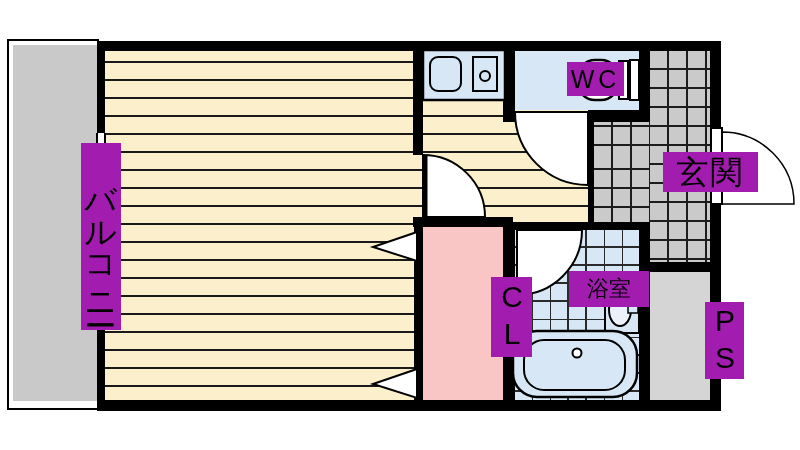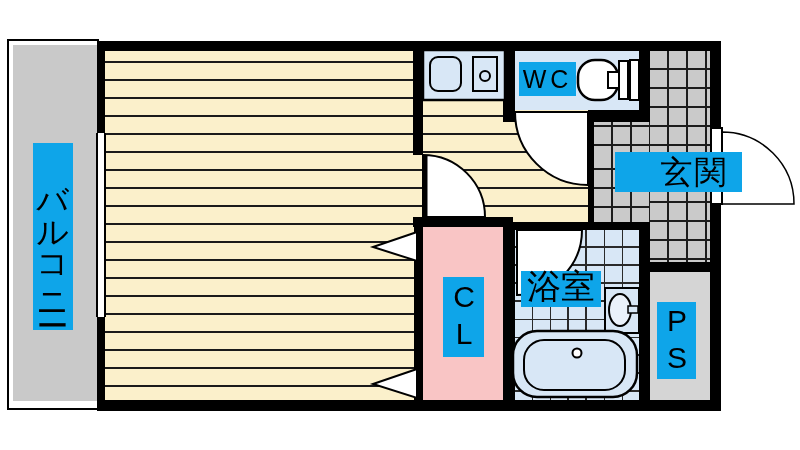--- a/index.html
+++ b/index.html
@@ -13,22 +13,22 @@
   .tile{position:absolute;background-color:#CACACA;
         background-image:repeating-linear-gradient(to right,transparent 0 17px,#1C1C1C 17px 19px),
                          repeating-linear-gradient(to bottom,transparent 0 17px,#1C1C1C 17px 19px);}
   
   .bathgrid{position:absolute;background-color:#D8E7F6;
         background-image:repeating-linear-gradient(to right,transparent 0 16.5px,#2A2A2A 16.5px 18px),
                          repeating-linear-gradient(to bottom,transparent 0 16.5px,#2A2A2A 16.5px 18px);}
   .fill-blue{position:absolute;background:#D8E7F6;}
   .fill-pink{position:absolute;background:#F9C5C5;}
   .fill-psgray{position:absolute;background:#D5D5D5;}
-  .label{position:absolute;background:#0ea5e9;color:#000;display:flex;align-items:center;
-         justify-content:center;white-space:nowrap;line-height:1;}
+  .label{position:absolute;background:#a21caf;color:#000;display:flex;align-items:center;
+         justify-content:center;white-space:nowrap;line-height:1;margin-left:48px;}
   .vtext{writing-mode:vertical-rl;}
   .upright{text-orientation:upright;letter-spacing:4px;}
   .balcony-frame{position:absolute;left:7px;top:39px;width:92px;height:371px;
          border:2px solid #000;background:#FFF;box-sizing:border-box;}
   .balcony-deck{position:absolute;left:13px;top:45px;width:86px;height:356px;background:#C9C9C9;}
   .window{position:absolute;left:96px;top:133px;width:10px;height:184px;background:#FFF;
          border-left:2px solid #000;border-right:2px solid #000;box-sizing:border-box;}
   svg{position:absolute;left:0;top:0;}
 </style>
 </head>
@@ -95,18 +95,18 @@
       <rect x="628" y="306" width="10" height="7" fill="#D8E7F6" stroke-width="1.5"></rect>
 
       <rect x="513" y="331" width="124" height="66" rx="24" fill="#D8E7F6" stroke-width="2.5"></rect>
       <rect x="524" y="340" width="101" height="50" rx="20" fill="none" stroke-width="2"></rect>
       <circle cx="577" cy="353" r="4.5" stroke-width="2"></circle>
     </g>
   </svg>
 
   <div class="label vtext" style="left:33px;top:143px;width:40px;height:187px;font-size:32px;">バルコニー</div>
   <div class="label" style="left:519px;top:62px;width:57px;height:34px;font-size:25px;letter-spacing:4px;">WC</div>
-  <div class="label" style="left:615px;top:152px;width:95px;height:40px;font-size:32px;letter-spacing:2px;padding-left:32px;">玄関</div>
-  <div class="label" style="left:521px;top:271px;width:80px;height:36px;font-size:34px;font-family:Liberation Mono, monospace;">浴室</div>
+  <div class="label" style="left:615px;top:152px;width:95px;height:40px;font-size:32px;letter-spacing:2px;">玄関</div>
+  <div class="label" style="left:521px;top:271px;width:80px;height:36px;font-size:22px;">浴室</div>
   <div class="label vtext upright" style="left:443px;top:277px;width:41px;height:80px;font-size:30px;">CL</div>
   <div class="label vtext upright" style="left:657px;top:302px;width:39px;height:77px;font-size:30px;">PS</div>
 
 </div>
 
 </body></html>

